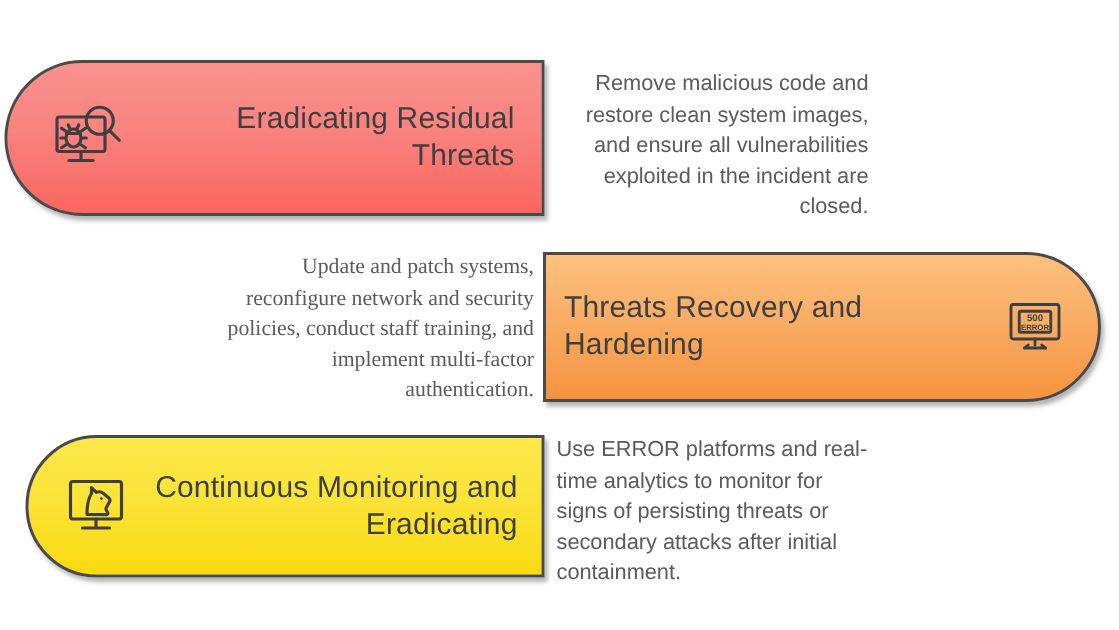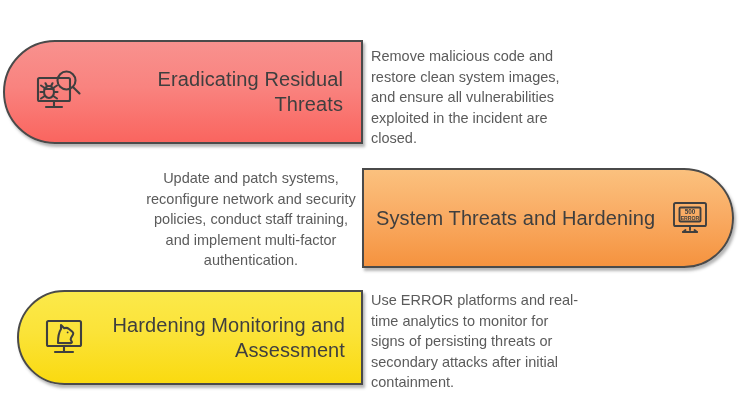--- a/index.html
+++ b/index.html
@@ -107,27 +107,28 @@
   .desc {
     position: absolute;
     font-size: 14.5px;
     line-height: 20.5px;
     color: #5b5b5b;
   }
   #desc-eradicating {
     left: 371px;
     top: 46px;
     width: 208px;
-    text-align: left;
+    text-align: right;
   }
   #desc-recovery {
     left: 146px;
     top: 168px;
     width: 210px;
-    text-align: center;
+    text-align: right;
+    font-family: Liberation Serif, serif;
   }
   #desc-monitoring {
     left: 371px;
     top: 290px;
     width: 210px;
     text-align: left;
   }
 
   svg { display: block; }
 </style>
@@ -163,21 +164,21 @@
       </svg>
     </span>
     <span class="bar-title">Eradicating Residual Threats</span>
   </div>
 
   <div class="desc" id="desc-eradicating">Remove malicious code and restore clean system images, and ensure all vulnerabilities exploited in the incident are closed.</div>
 
   <div class="desc" id="desc-recovery">Update and patch systems, reconfigure network and security policies, conduct staff training, and implement multi-factor authentication.</div>
 
   <div class="bar" id="bar-recovery">
-    <span class="bar-title">System Threats and Hardening</span>
+    <span class="bar-title">Threats Recovery and Hardening</span>
     <span class="bar-icon">
       <svg width="40" height="40" viewBox="0 0 40 40" fill="none" stroke="#3f3f3f" stroke-width="1.9" stroke-linecap="round" stroke-linejoin="round">
         <rect x="4" y="5" width="32" height="23" rx="1.6"></rect>
         <rect x="9.5" y="9.5" width="21" height="14" rx="1"></rect>
         <path d="M20 28 v4"></path>
         <path d="M13 34 h14"></path>
         <path d="M15.5 32 l-2.5 2"></path>
         <path d="M24.5 32 l2.5 2"></path>
         <text x="20" y="16.3" font-family="'Liberation Sans', sans-serif" font-size="6.4" font-weight="bold" fill="#3f3f3f" stroke="none" text-anchor="middle">500</text>
         <text x="20" y="22.2" font-family="'Liberation Sans', sans-serif" font-size="5.2" font-weight="bold" fill="#3f3f3f" stroke="none" text-anchor="middle">ERROR</text>
@@ -193,18 +194,18 @@
         <path d="M14 39 h18"></path>
 
         <path d="M17 30 c0 -7 1 -11 3 -14 l0 -4 3.2 3.2
                  c1.6 -0.6 3.4 -0.4 4.8 0.8 l3.4 2.8
                  c0.8 0.7 1.1 1.8 0.6 2.7 l-2 3.6
                  c-0.4 0.8 -0.4 1.8 0.1 2.5 l0.6 0.9
                  c0.5 0.8 0.1 1.6 -0.8 1.6 z"></path>
         <circle cx="26.6" cy="19.4" r="0.9" fill="#3f3f3f" stroke="none"></circle>
       </svg>
     </span>
-    <span class="bar-title">Hardening Monitoring and Assessment</span>
+    <span class="bar-title">Continuous Monitoring and Eradicating</span>
   </div>
 
   <div class="desc" id="desc-monitoring">Use ERROR platforms and real-time analytics to monitor for signs of persisting threats or secondary attacks after initial containment.</div>
 
 </div>
 
 </body></html>

